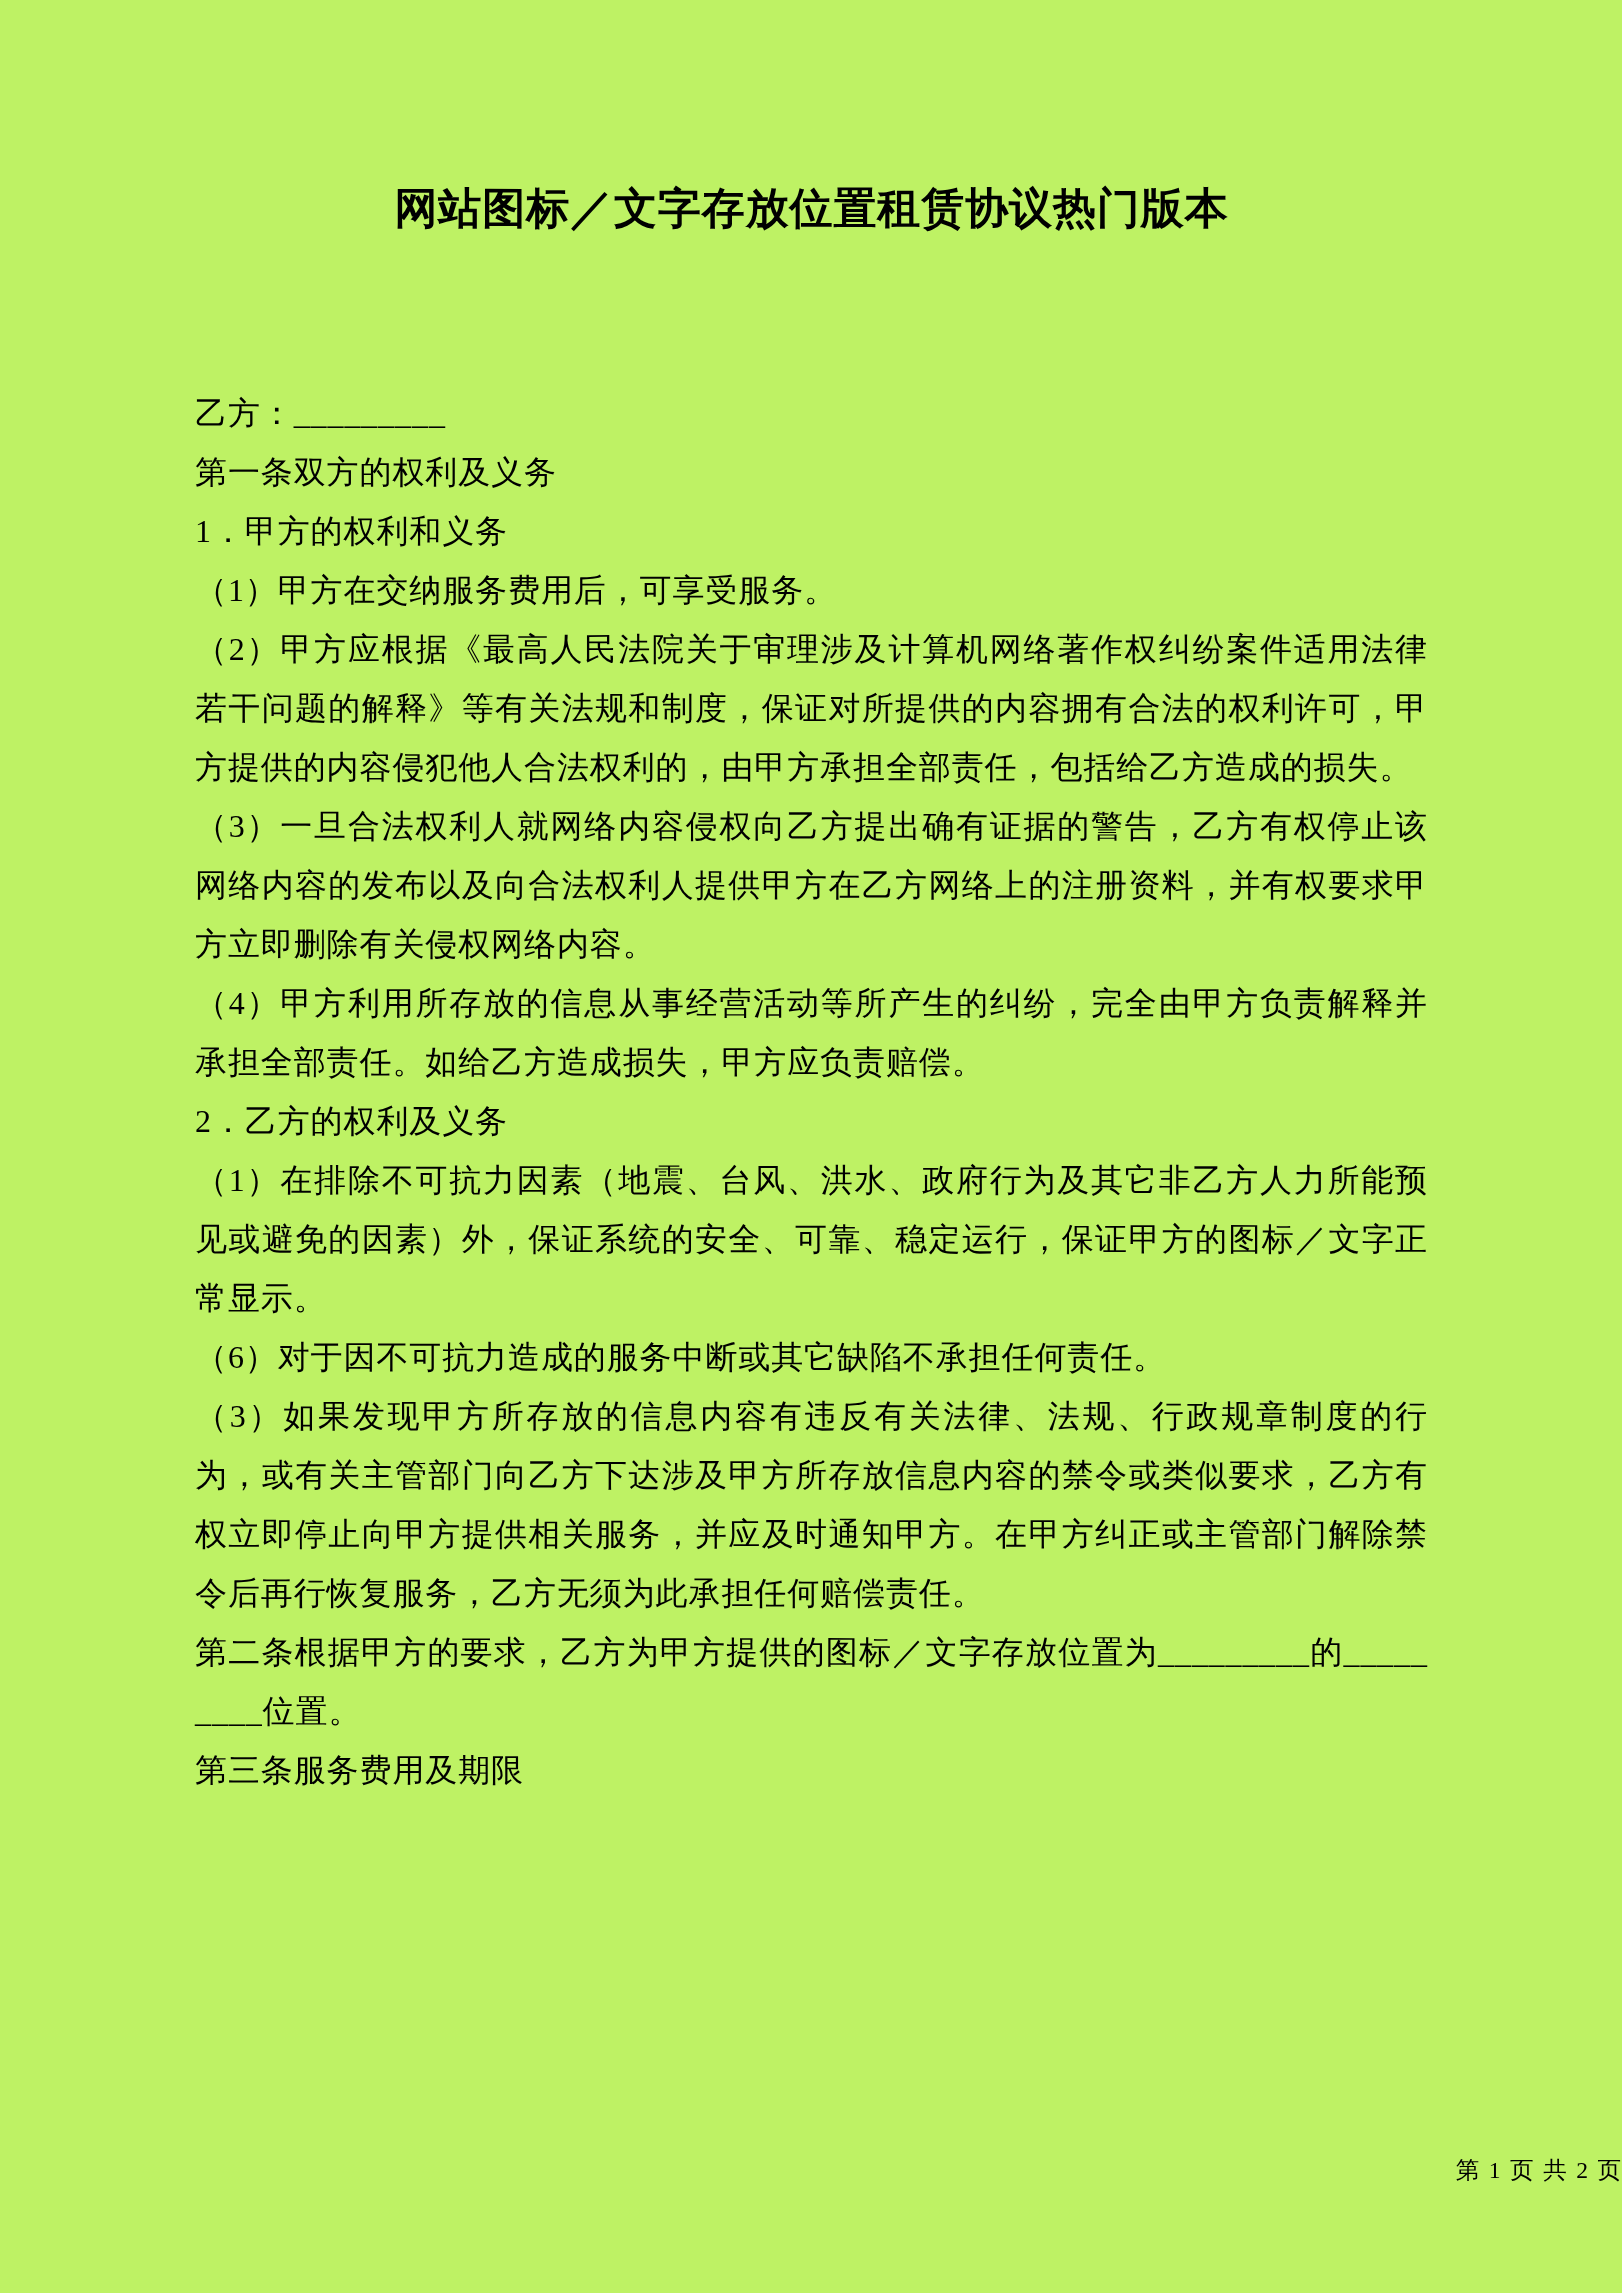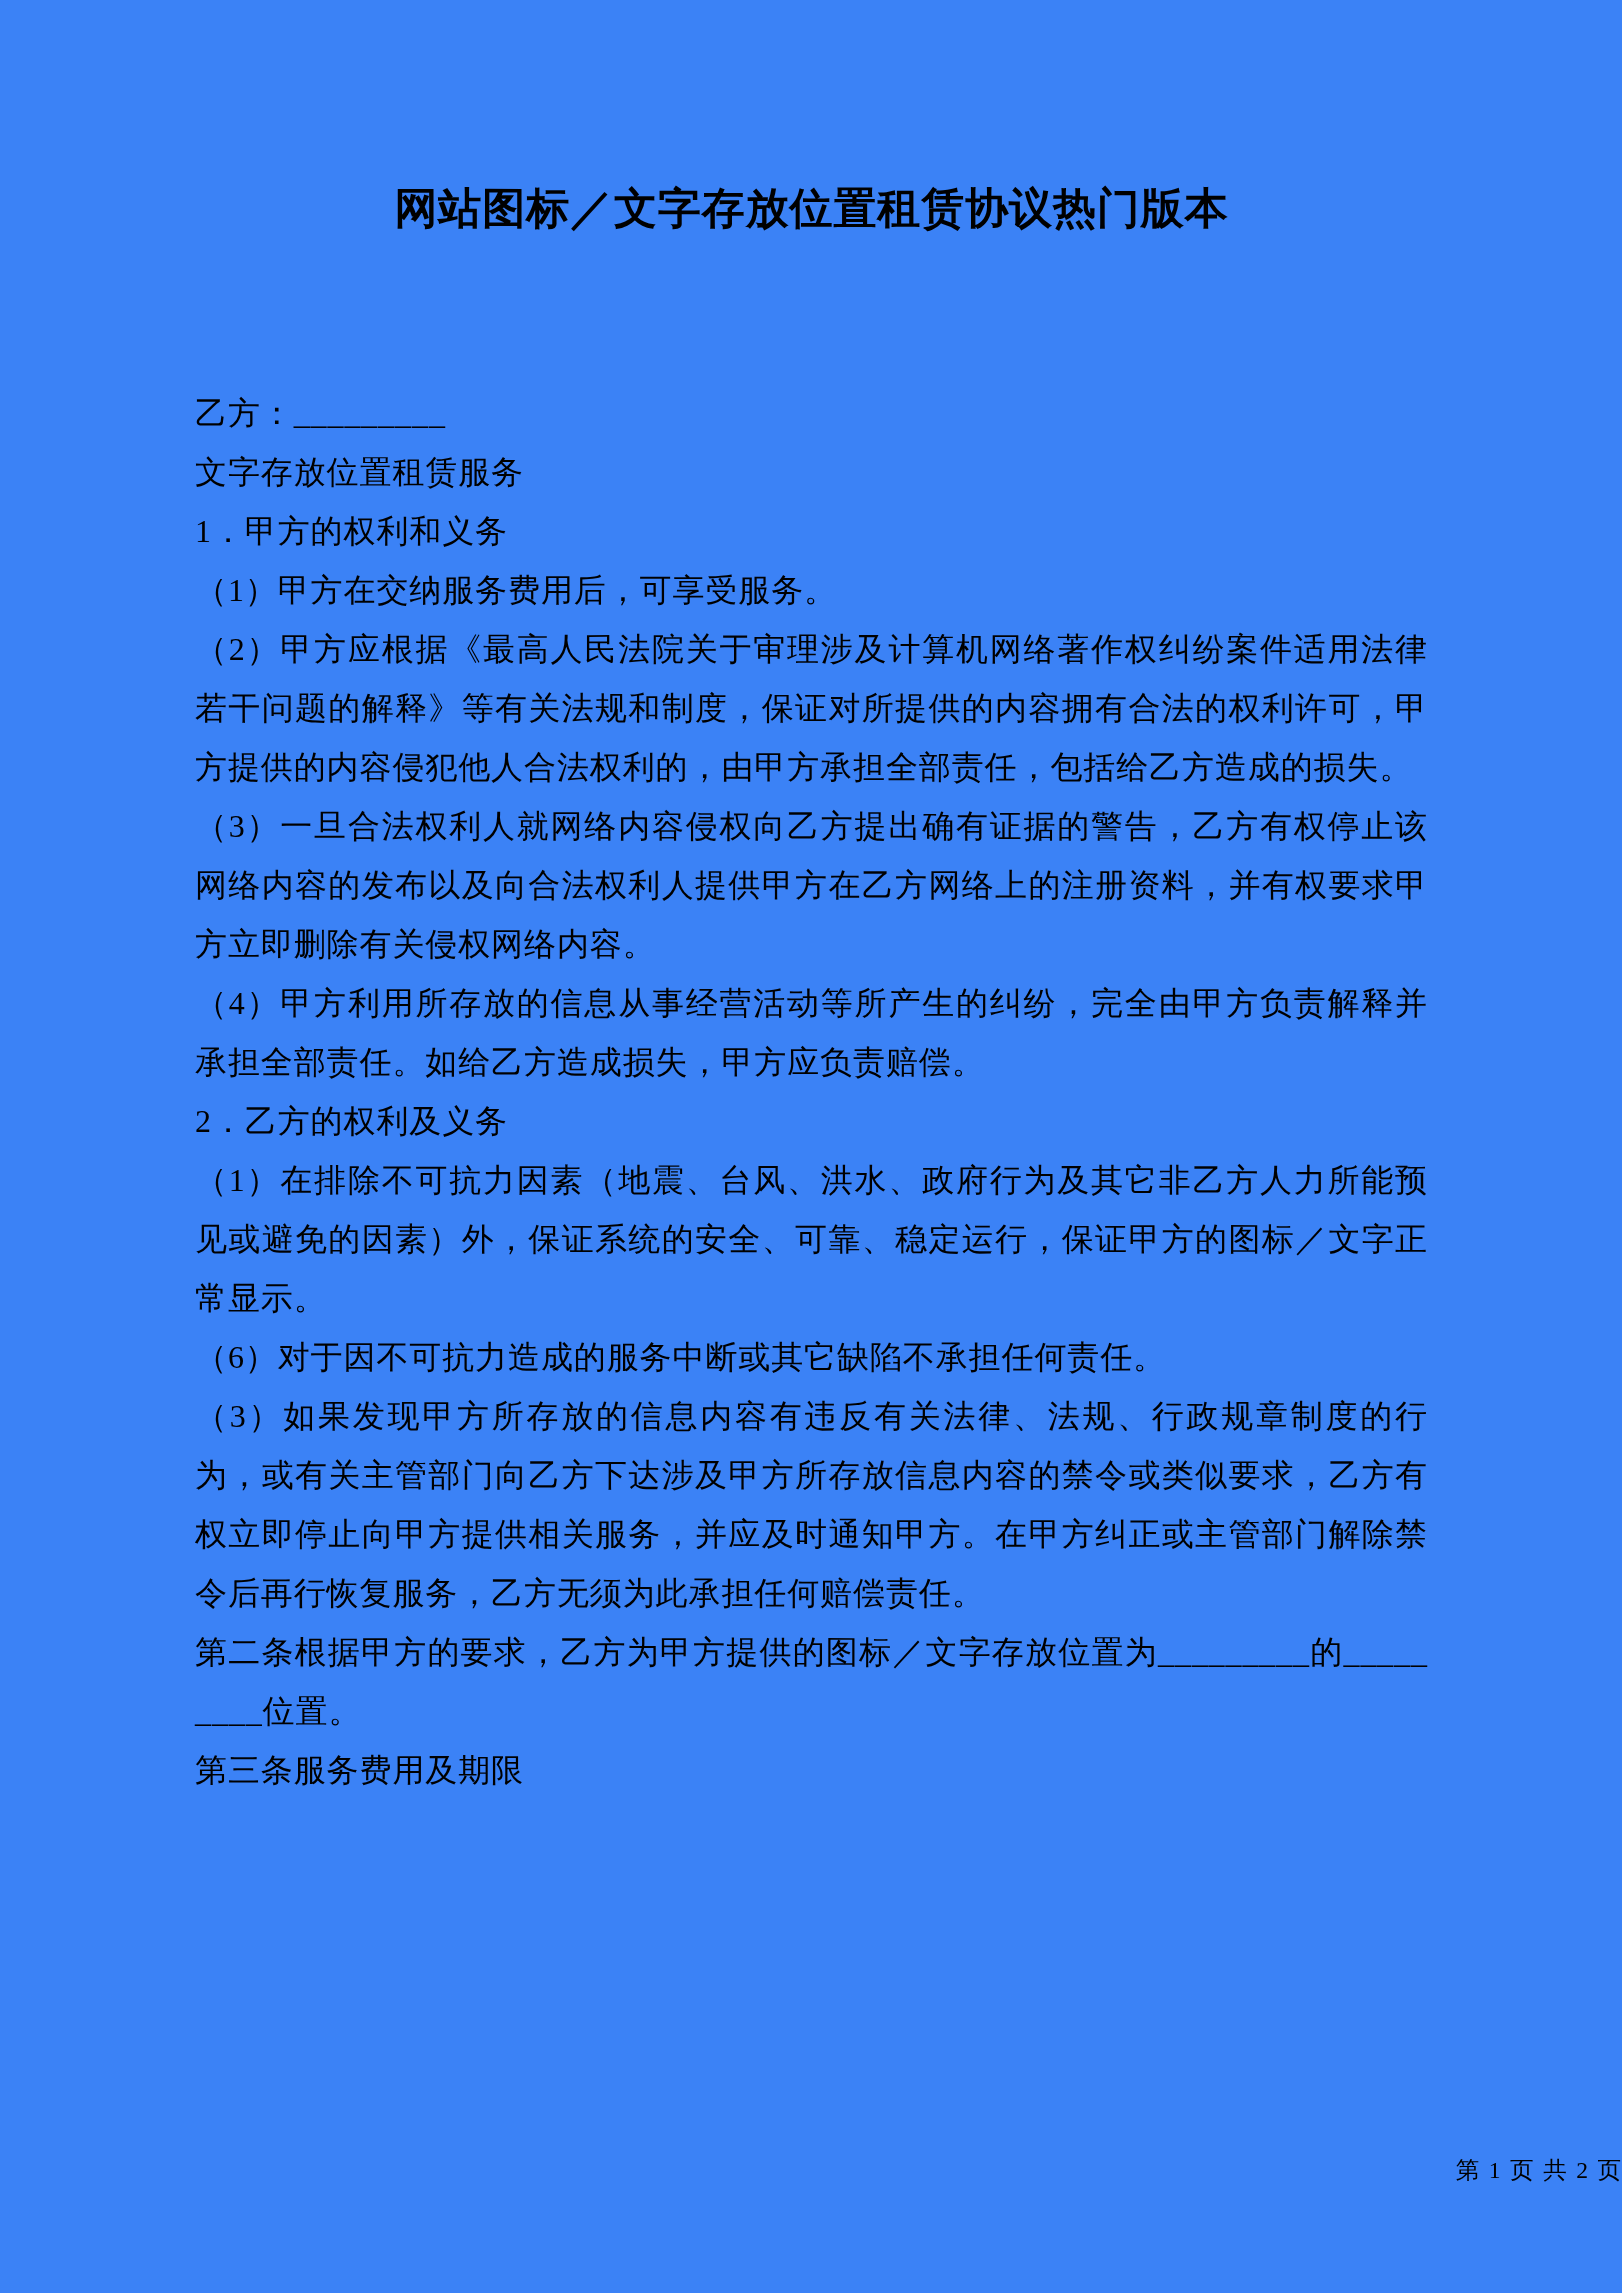--- a/index.html
+++ b/index.html
@@ -4,21 +4,21 @@
 <style>
   html, body {
     margin: 0;
     padding: 0;
     background: #ffffff;
   }
   .page {
     position: relative;
     width: 1623px;
     height: 2294px;
-    background: #3b82f6;
+    background: #bef264;
     overflow: hidden;
     font-family: "Liberation Serif", "DejaVu Serif", serif;
     color: #000000;
   }
   .content {
     position: absolute;
     left: 195px;
     width: 1233px;
     top: 0;
   }
@@ -54,21 +54,21 @@
   }
 </style>
 </head>
 <body>
 
 <div class="page">
   <div class="content">
     <h1 class="doc-title">网站图标／文字存放位置租赁协议热门版本</h1>
     <div class="paragraphs">
       <p>乙方：_________</p>
-      <p>文字存放位置租赁服务</p>
+      <p>第一条双方的权利及义务</p>
       <p>1．甲方的权利和义务</p>
       <p>（1）甲方在交纳服务费用后，可享受服务。</p>
       <p>（2）甲方应根据《最高人民法院关于审理涉及计算机网络著作权纠纷案件适用法律若干问题的解释》等有关法规和制度，保证对所提供的内容拥有合法的权利许可，甲方提供的内容侵犯他人合法权利的，由甲方承担全部责任，包括给乙方造成的损失。</p>
       <p>（3）一旦合法权利人就网络内容侵权向乙方提出确有证据的警告，乙方有权停止该网络内容的发布以及向合法权利人提供甲方在乙方网络上的注册资料，并有权要求甲方立即删除有关侵权网络内容。</p>
       <p>（4）甲方利用所存放的信息从事经营活动等所产生的纠纷，完全由甲方负责解释并承担全部责任。如给乙方造成损失，甲方应负责赔偿。</p>
       <p>2．乙方的权利及义务</p>
       <p>（1）在排除不可抗力因素（地震、台风、洪水、政府行为及其它非乙方人力所能预见或避免的因素）外，保证系统的安全、可靠、稳定运行，保证甲方的图标／文字正常显示。</p>
       <p>（6）对于因不可抗力造成的服务中断或其它缺陷不承担任何责任。</p>
       <p>（3）如果发现甲方所存放的信息内容有违反有关法律、法规、行政规章制度的行为，或有关主管部门向乙方下达涉及甲方所存放信息内容的禁令或类似要求，乙方有权立即停止向甲方提供相关服务，并应及时通知甲方。在甲方纠正或主管部门解除禁令后再行恢复服务，乙方无须为此承担任何赔偿责任。</p>
       <p>第二条根据甲方的要求，乙方为甲方提供的图标／文字存放位置为_________的_________位置。</p>

